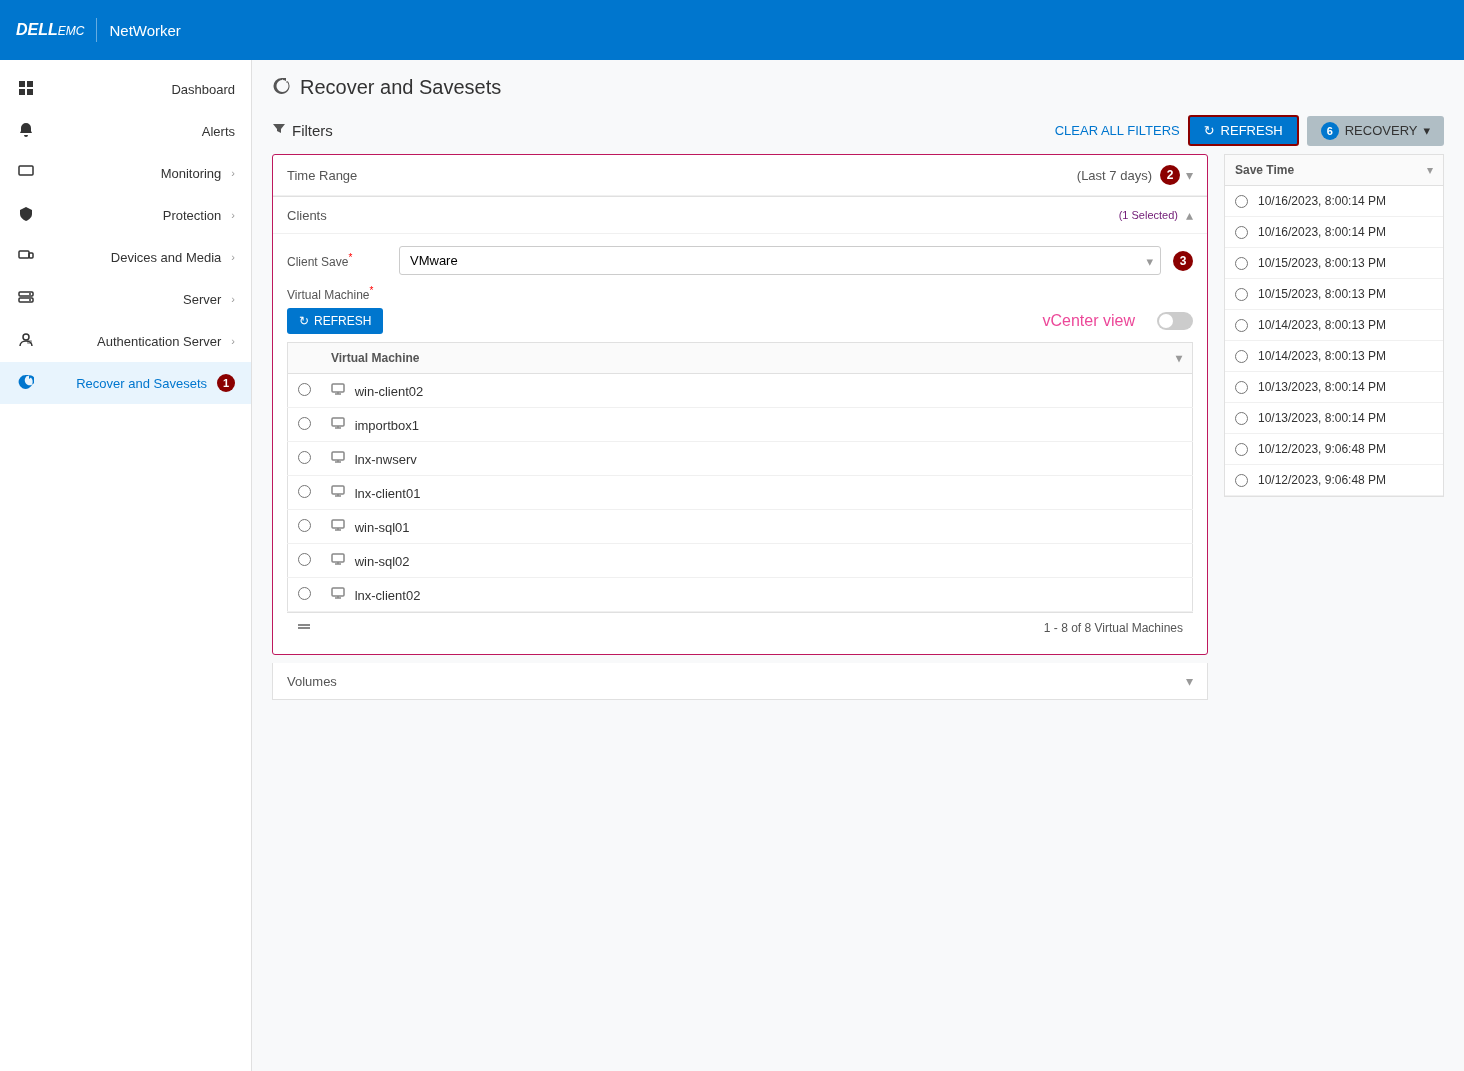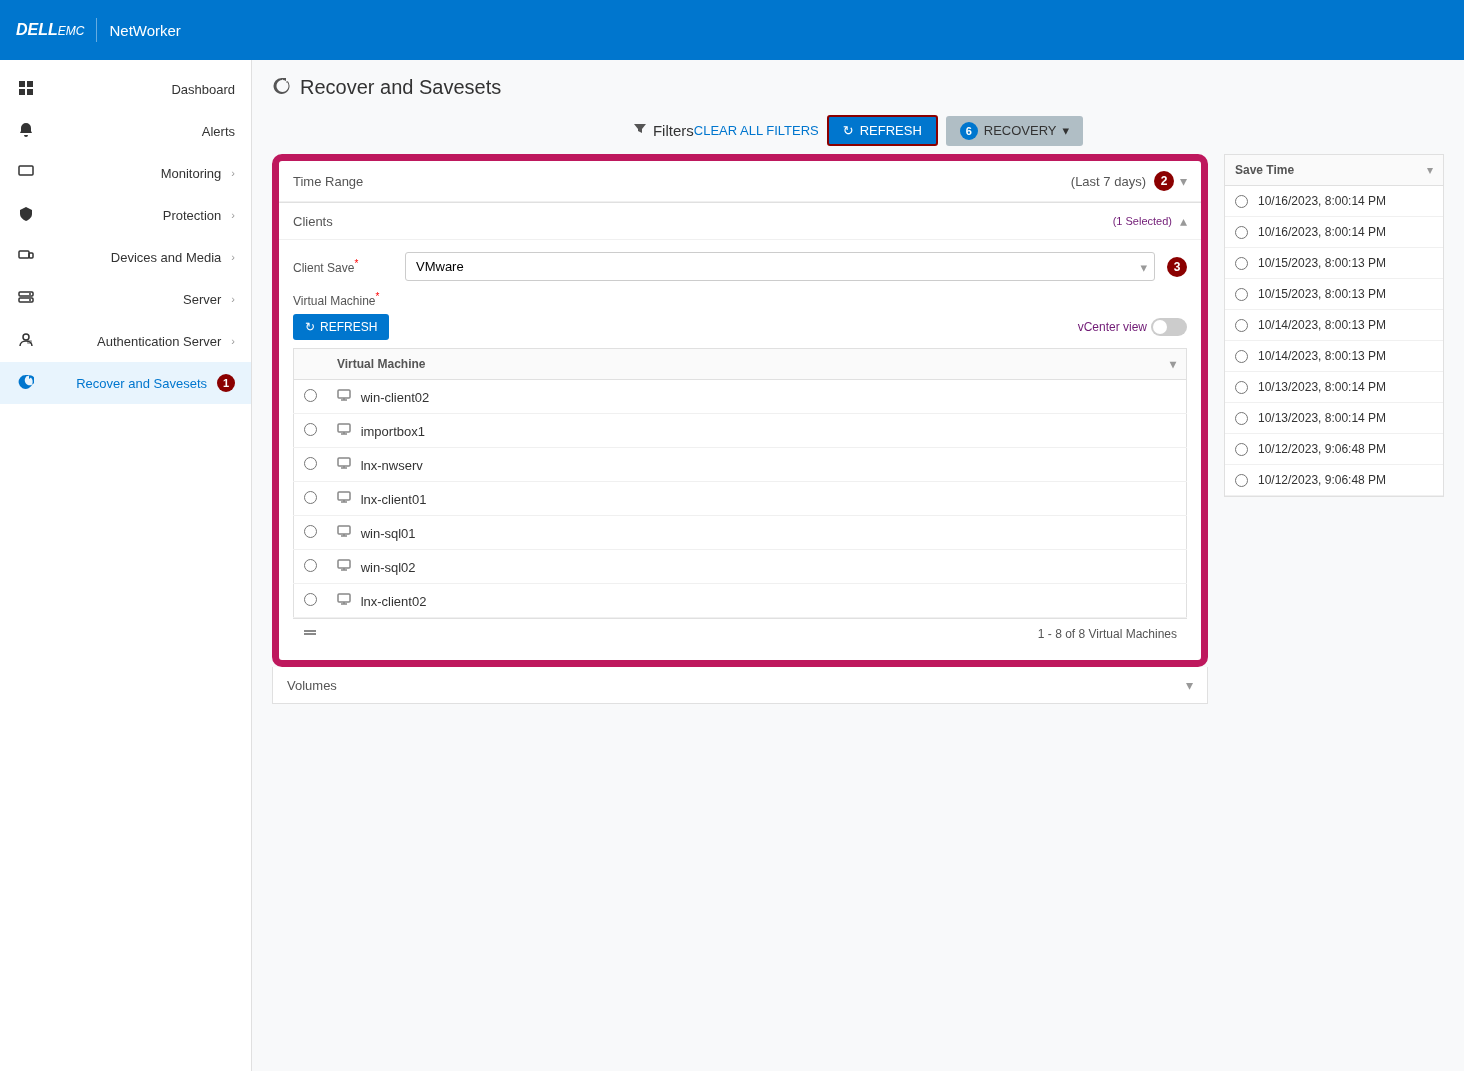--- a/index.html
+++ b/index.html
@@ -79,21 +79,21 @@
       align-items: center;
       gap: 8px;
       margin-bottom: 16px;
     }
     .page-title h1 { font-size: 20px; font-weight: 500; color: #333; }
 
     
     .topbar {
       display: flex;
       align-items: center;
-      justify-content: center;
+      justify-content: space-between;
       margin-bottom: 8px;
     }
     .filters-label {
       display: flex;
       align-items: center;
       gap: 6px;
       font-size: 15px;
       font-weight: 500;
       color: #333;
     }
@@ -147,23 +147,23 @@
 
     
     .content-area { display: flex; gap: 16px; }
 
     
     .left-panel { flex: 1; }
 
     
     .filter-section {
       background: white;
-      border: 7px solid #be185d;
-      border-radius: 10px;
-      margin-bottom: 0;
+      border: 1px solid #be185d;
+      border-radius: 3px;
+      margin-bottom: 8px;
     }
     .filter-row {
       display: flex;
       align-items: center;
       padding: 10px 14px;
       border-bottom: 1px solid #f0f0f0;
       cursor: pointer;
     }
     .filter-row-label { font-size: 13px; color: #555; flex: 1; }
     .filter-row-value { font-size: 13px; color: #555; margin-right: 8px; }
@@ -243,23 +243,23 @@
       cursor: pointer;
       display: flex;
       align-items: center;
       gap: 5px;
       font-size: 12px;
       font-weight: 500;
     }
     .vcenter-toggle {
       display: flex;
       align-items: center;
-      gap: 4px;
-      font-size: 12px;
-      color: #701a75;
+      gap: 22px;
+      font-size: 16px;
+      color: #ec4899;
     }
     .toggle-switch {
       width: 36px;
       height: 18px;
       background: #ccc;
       border-radius: 9px;
       position: relative;
       cursor: pointer;
     }
     .toggle-switch::after {

